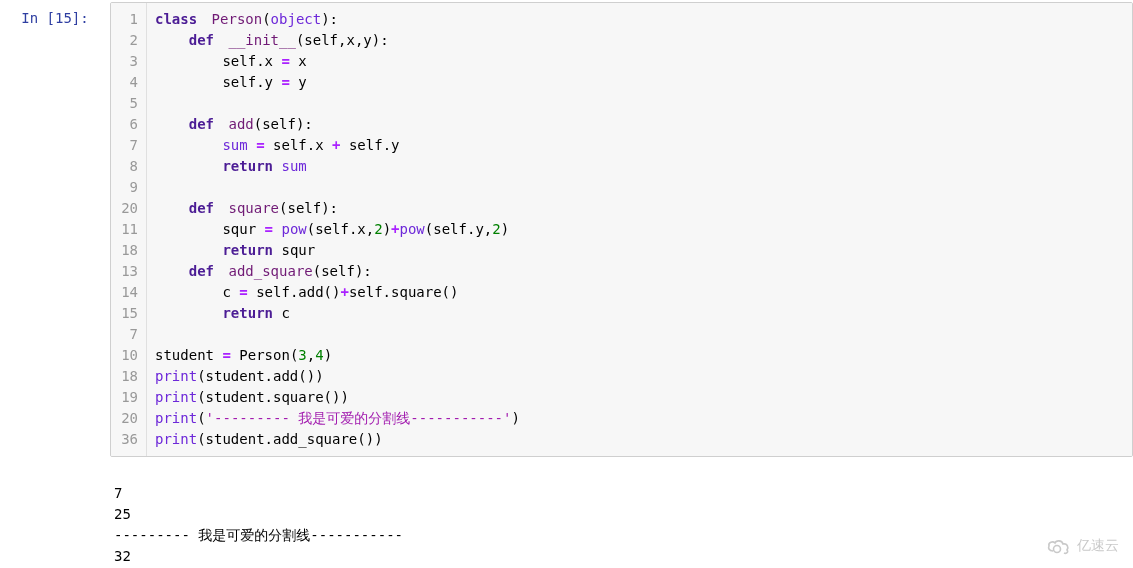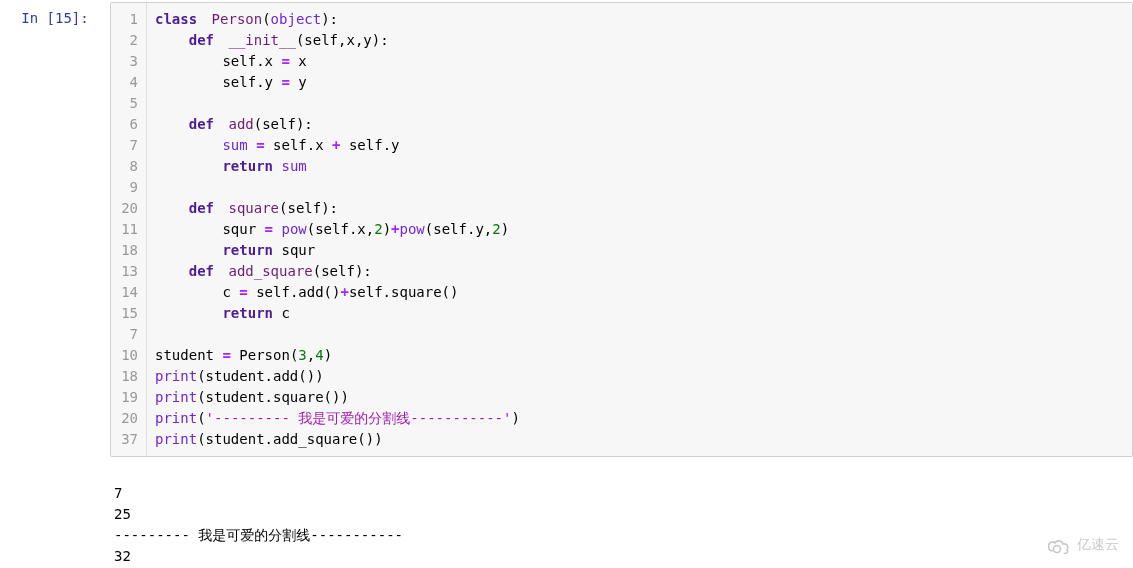--- a/index.html
+++ b/index.html
@@ -79,21 +79,21 @@
       color: #000000;
     }
     .watermark {
       position: fixed;
       bottom: 12px;
       right: 14px;
       color: #c9c9c9;
       display: flex;
       align-items: center;
       gap: 4px;
-      font-family: Liberation Mono, monospace;
+      font-family: Liberation Serif, serif;
       font-size: 14px;
       user-select: none;
     }
     .watermark svg { display: block; }
   </style>
 </head>
 <body>
 
 <div class="cell-container">
   <div class="prompt-area">
@@ -114,21 +114,21 @@
       <span class="ln">11</span>
       <span class="ln">18</span>
       <span class="ln">13</span>
       <span class="ln">14</span>
       <span class="ln">15</span>
       <span class="ln">7</span>
       <span class="ln">10</span>
       <span class="ln">18</span>
       <span class="ln">19</span>
       <span class="ln">20</span>
-      <span class="ln">37</span>
+      <span class="ln">36</span>
     </div>
     <div class="code"><span class="line"><span class="plain"></span><span class="kw">class</span><span class="plain"> </span><span class="nf">Person</span><span class="plain">(</span><span class="nb">object</span><span class="plain">):</span></span><span class="line"><span class="plain">    </span><span class="kw">def</span><span class="plain"> </span><span class="nf">__init__</span><span class="plain">(self,x,y):</span></span><span class="line"><span class="plain">        </span><span class="plain">self.x </span><span class="op">=</span><span class="plain"> x</span></span><span class="line"><span class="plain">        </span><span class="plain">self.y </span><span class="op">=</span><span class="plain"> y</span></span><span class="line"><span class="plain"></span></span><span class="line"><span class="plain">    </span><span class="kw">def</span><span class="plain"> </span><span class="nf">add</span><span class="plain">(self):</span></span><span class="line"><span class="plain">        </span><span class="nb">sum</span><span class="plain"> </span><span class="op">=</span><span class="plain"> self.x </span><span class="op">+</span><span class="plain"> self.y</span></span><span class="line"><span class="plain">        </span><span class="kw">return</span><span class="plain"> </span><span class="nb">sum</span></span><span class="line"><span class="plain"></span></span><span class="line"><span class="plain">    </span><span class="kw">def</span><span class="plain"> </span><span class="nf">square</span><span class="plain">(self):</span></span><span class="line"><span class="plain">        </span><span class="plain">squr </span><span class="op">=</span><span class="plain"> </span><span class="nb">pow</span><span class="plain">(self.x,</span><span class="num">2</span><span class="plain">)</span><span class="op">+</span><span class="nb">pow</span><span class="plain">(self.y,</span><span class="num">2</span><span class="plain">)</span></span><span class="line"><span class="plain">        </span><span class="kw">return</span><span class="plain"> </span><span class="plain">squr</span></span><span class="line"><span class="plain">    </span><span class="kw">def</span><span class="plain"> </span><span class="nf">add_square</span><span class="plain">(self):</span></span><span class="line"><span class="plain">        </span><span class="plain">c </span><span class="op">=</span><span class="plain"> self.add()</span><span class="op">+</span><span class="plain">self.square()</span></span><span class="line"><span class="plain">        </span><span class="kw">return</span><span class="plain"> </span><span class="plain">c</span></span><span class="line"><span class="plain"></span></span><span class="line"><span class="plain">student </span><span class="op">=</span><span class="plain"> Person(</span><span class="num">3</span><span class="plain">,</span><span class="num">4</span><span class="plain">)</span></span><span class="line"><span class="nb">print</span><span class="plain">(student.add())</span></span><span class="line"><span class="nb">print</span><span class="plain">(student.square())</span></span><span class="line"><span class="nb">print</span><span class="plain">(</span><span class="str">'--------- 我是可爱的分割线-----------'</span><span class="plain">)</span></span><span class="line"><span class="nb">print</span><span class="plain">(student.add_square())</span></span></div>
   </div>
 </div>
 
 <div class="output-container">
   <div class="output-prompt-area"></div>
   <div class="output-text"><span>7</span>
 <span>25</span>
 <span>--------- 我是可爱的分割线-----------</span>

